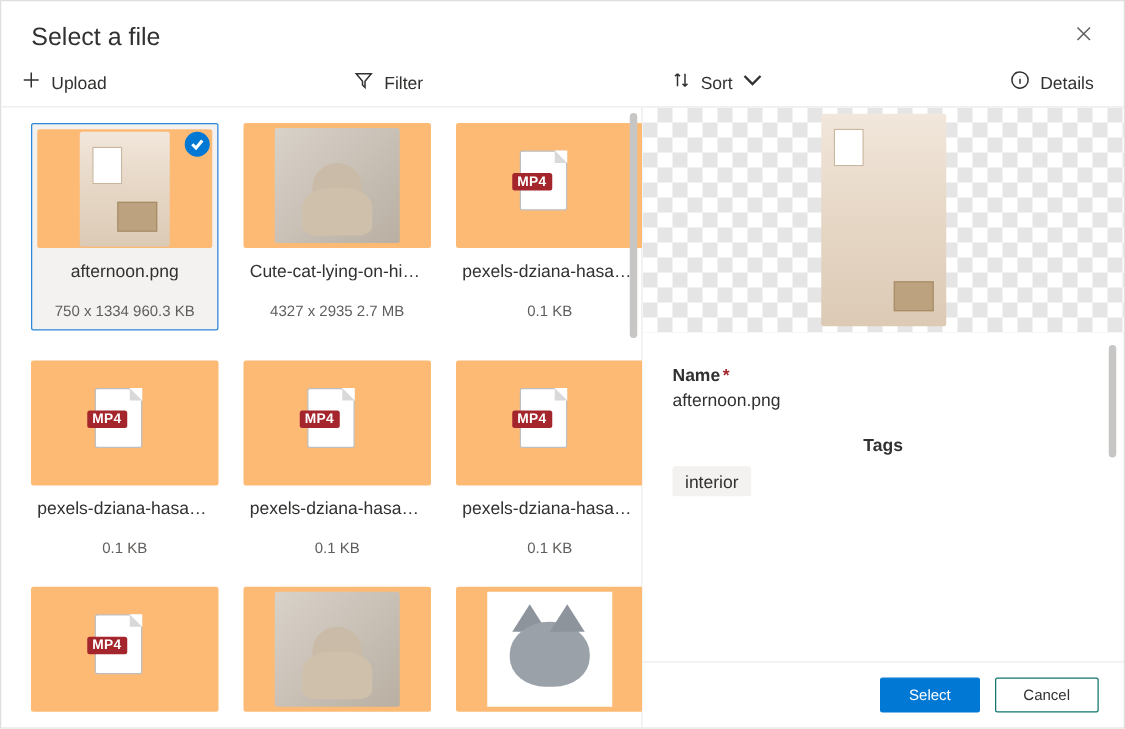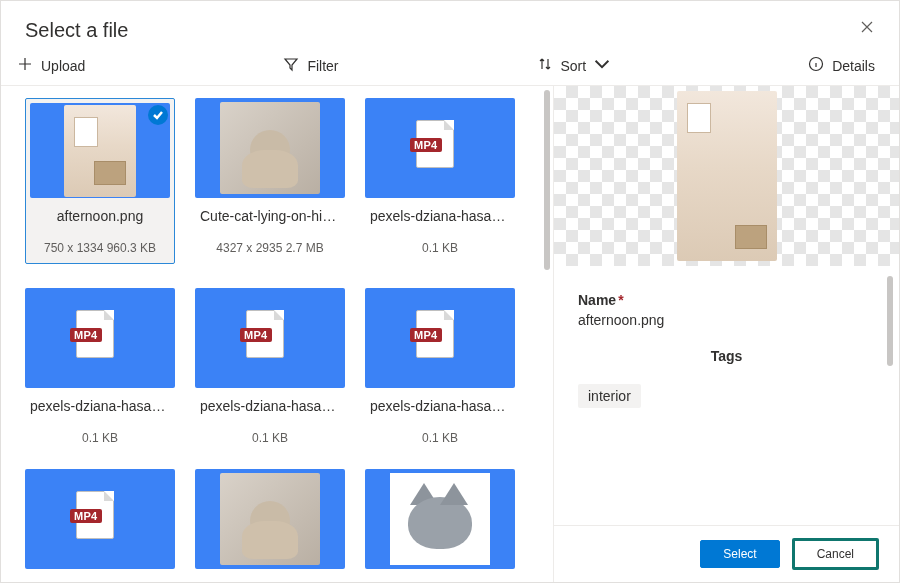--- a/index.html
+++ b/index.html
@@ -9,21 +9,21 @@
   .title { font-size: 20px; font-weight: 400; }
   .close { cursor: pointer; color: #605e5c; }
   .toolbar { display: flex; justify-content: space-between; align-items: center; gap: 17px; padding: 6px 24px 10px 16px; border-bottom: 1px solid #edebe9; }
   .tbtn { display: flex; align-items: center; gap: 8px; font-size: 14px; color: #323130; cursor: pointer; }
   .tbtn svg { width: 16px; height: 16px; stroke: #323130; fill: none; stroke-width: 1.2; }
   .chev { width: 10px; height: 10px; }
   .body { flex: 1; display: flex; min-height: 0; }
   .gallery { flex: 1; overflow-y: auto; padding: 12px 12px 0 24px; position: relative; }
   .grid { display: grid; grid-template-columns: repeat(3, 150px); column-gap: 20px; row-gap: 24px; }
   .card { width: 150px; display: flex; flex-direction: column; align-items: center; cursor: pointer; position: relative; }
-  .thumb { width: 150px; height: 100px; display: flex; align-items: center; justify-content: center; background: #3b82f6; border-radius: 2px; }
+  .thumb { width: 150px; height: 100px; display: flex; align-items: center; justify-content: center; background: #fdba74; border-radius: 2px; }
   .card.selected { background: #f3f2f1; border: 1px solid #2b88d8; border-radius: 2px; padding: 4px 0 8px 0; width: 150px; }
   .card.selected .thumb { width: 140px; height: 95px; }
   .room { width: 72px; height: 92px; background: linear-gradient(180deg,#f2e7dc 0%, #e7d8c7 45%, #dccab5 100%); border-radius: 2px; position: relative; }
   .room::before { content:""; position:absolute; left:10px; top:12px; width:22px; height:28px; background:#fff; border:1px solid #cbb79f; }
   .room::after { content:""; position:absolute; right:10px; bottom:12px; width:30px; height:22px; background:#bca27e; border:1px solid #a88d68; }
   .cat { width: 100px; height: 92px; background: linear-gradient(135deg,#d9d2c9,#b9afa3); border-radius: 2px; position: relative; overflow:hidden; }
   .cat::before { content:""; position:absolute; left:30px; top:28px; width:40px; height:40px; background:#c9bba7; border-radius:50%; }
   .cat::after { content:""; position:absolute; left:22px; top:48px; width:56px; height:38px; background:#cfc0ab; border-radius:40% 40% 20% 20%; }
   .greycat { width: 100px; height: 92px; background:#fff; position:relative; overflow:hidden; }
   .greycat::before { content:""; position:absolute; left:20px; top:10px; width:0; height:0; border-left:14px solid transparent; border-right:14px solid transparent; border-bottom:22px solid #8d949c; }
@@ -33,37 +33,37 @@
   .doc { width:38px; height:48px; border:1px solid #bfbfbf; border-radius:2px; position:relative; background:#fff; }
   .doc::before { content:""; position:absolute; right:-1px; top:-1px; width:0; height:0; border-top:10px solid #fff; border-left:10px solid #d9d9d9; }
   .badge { position:absolute; left:-6px; top:18px; background:#a4262c; color:#fff; font-size:11px; font-weight:700; padding:1px 4px; border-radius:2px; letter-spacing:.3px; }
   .fname { font-size: 14px; color: #323130; margin-top: 10px; text-align: center; white-space: nowrap; overflow: hidden; text-overflow: ellipsis; width: 140px; }
   .meta { font-size: 12px; color: #605e5c; margin-top: 17px; text-align: center; }
   .check { position:absolute; top:6px; right:6px; width:20px; height:20px; background:#0078d4; border-radius:50%; display:flex; align-items:center; justify-content:center; }
   .check svg { width:12px; height:12px; stroke:#fff; stroke-width:2.5; fill:none; }
   .vscroll { width: 8px; background: transparent; position: absolute; right: 2px; top: 4px; bottom: 4px; }
   .vscroll .thumbbar { width: 6px; height: 180px; background: #c8c6c4; border-radius: 3px; margin: 0 auto; }
 
-  .side { width: 346px; border-left: 1px solid #edebe9; display: flex; flex-direction: column; position: relative; }
+  .side { width: 386px; border-left: 1px solid #edebe9; display: flex; flex-direction: column; position: relative; }
   .preview { height: 180px; background:
     repeating-conic-gradient(#e5e5e5 0% 25%, #ffffff 0% 50%) 0 0/24px 24px;
     display:flex; align-items:center; justify-content:center; }
   .preview .room { width: 100px; height: 170px; }
   .details { padding: 18px 24px 8px 24px; flex:1; overflow:hidden; position:relative; }
   .flabel { font-size: 14px; font-weight: 600; margin-top: 8px; }
   .req::after { content:"*"; color:#a4262c; margin-left:2px; }
   .fval { font-size: 14px; color:#323130; margin-top: 4px; }
-  .tag { display:inline-block; background:#f3f2f1; padding:4px 10px; font-size:14px; border-radius:2px; margin-top:20px; cursor:pointer; }
+  .tag { display:inline-block; background:#f3f2f1; padding:4px 10px; font-size:14px; border-radius:2px; margin-top:9px; cursor:pointer; }
   .details .flabel.mt { margin-top: 20px; text-align: center; }
   .sidescroll { position:absolute; right:6px; top:10px; width:6px; height:90px; background:#c8c6c4; border-radius:3px; }
 
   .footer { display:flex; justify-content:flex-end; align-items:center; gap:12px; padding:12px 20px; border-top:1px solid #edebe9; }
   .btn { font-size:12px; padding:6px 22px; border-radius:2px; cursor:pointer; }
   .btn-primary { background:#0078d4; color:#fff; border:1px solid #0078d4; }
-  .btn-secondary { background:#fff; color:#323130; border:3px solid #0f766e; }
+  .btn-secondary { background:#fff; color:#323130; border:1px solid #0f766e; }
 </style>
 </head>
 <body>
 
 <div class="dialog">
 
   <div class="header">
     <div class="title">Select a file</div>
     <div class="close">
       <svg width="16" height="16" viewBox="0 0 16 16">

